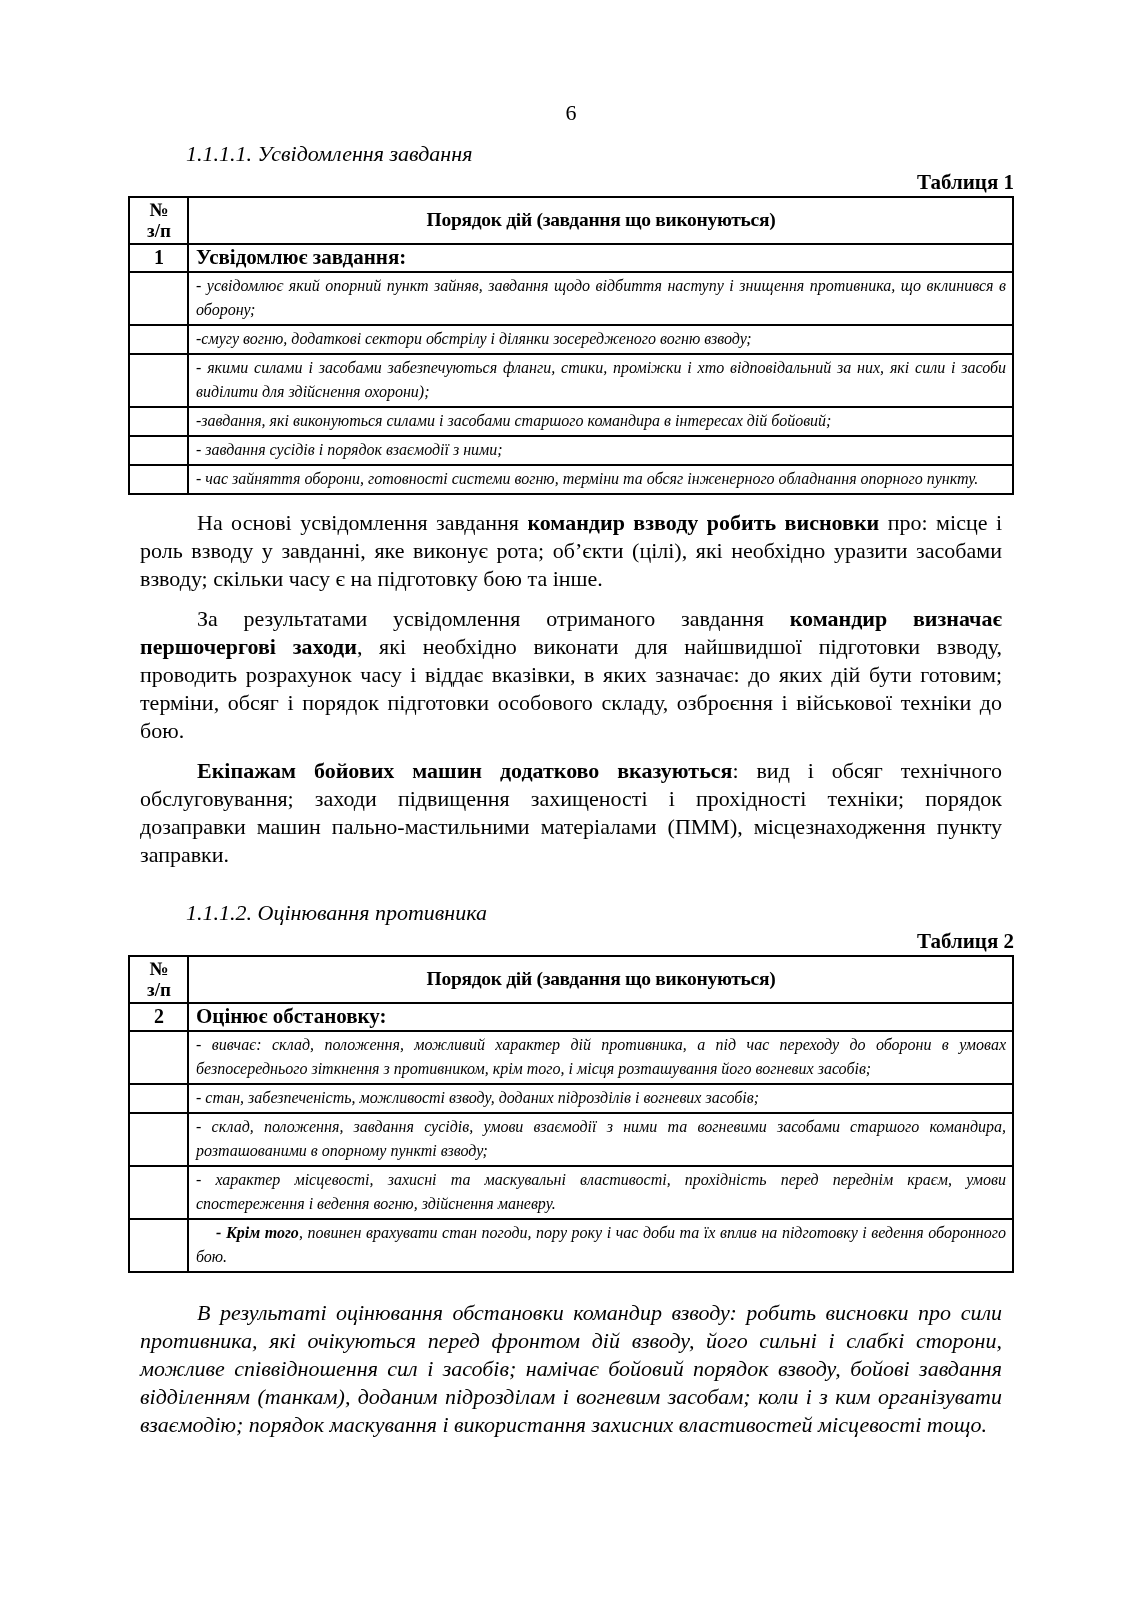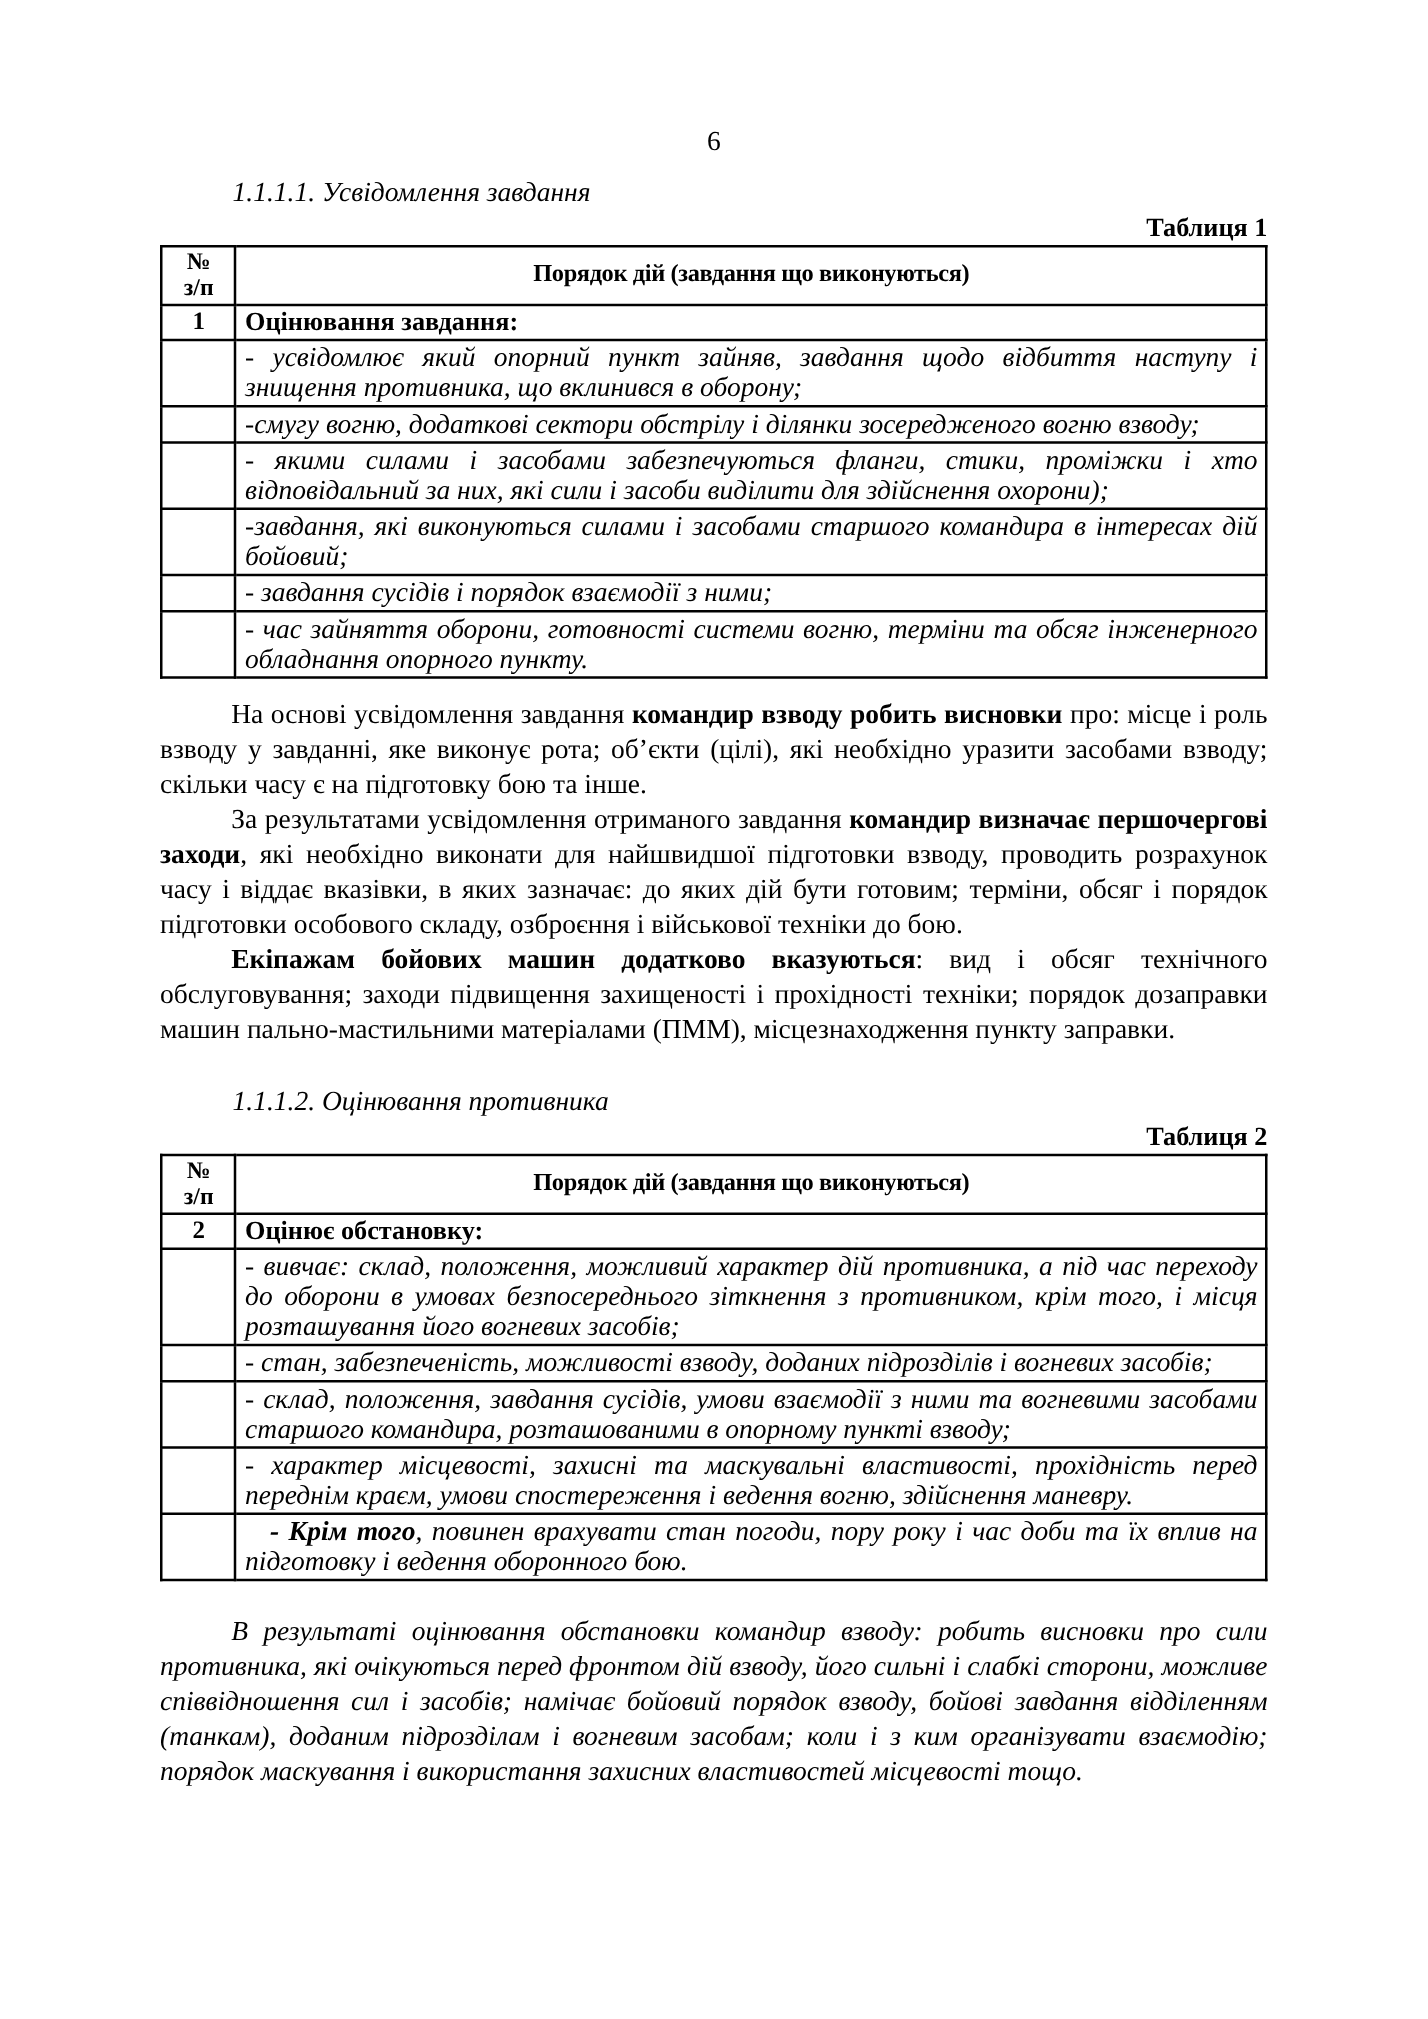--- a/index.html
+++ b/index.html
@@ -76,34 +76,34 @@
     letter-spacing: -0.3px;
     height: 42px;
   }
   td.action-title {
     font-weight: bold;
     font-size: 21px;
     line-height: 23px;
   }
   td.action-item {
     font-style: italic;
-    font-size: 22px;
+    font-size: 16px;
     line-height: 24px;
     text-align: justify;
   }
   td.action-item .bold-lead {
     font-weight: bold;
     margin-left: 20px;
   }
   p.body-para {
     font-size: 22px;
     line-height: 28px;
     text-align: justify;
     text-indent: 57px;
-    margin: 0;
+    margin: 12px;
   }
   p.body-para.after-table {
     margin-top: 14px;
   }
   p.body-para.closing {
     margin-top: 26px;
     font-style: italic;
   }
   .bold {
     font-weight: bold;
@@ -124,21 +124,21 @@
       <tbody>
         <tr>
           <td class="num-col header-num">
             <div>№</div>
             <div>з/п</div>
           </td>
           <td class="header-action">Порядок дій (завдання що виконуються)</td>
         </tr>
         <tr>
           <td class="num-col">1</td>
-          <td class="action-title">Оцінювання завдання:</td>
+          <td class="action-title">Усвідомлює завдання:</td>
         </tr>
         <tr>
           <td class="num-col"></td>
           <td class="action-item">- усвідомлює який опорний пункт зайняв, завдання щодо відбиття наступу і знищення противника, що вклинився в оборону;</td>
         </tr>
         <tr>
           <td class="num-col"></td>
           <td class="action-item">-смугу вогню, додаткові сектори обстрілу і ділянки зосередженого вогню взводу;</td>
         </tr>
         <tr>

